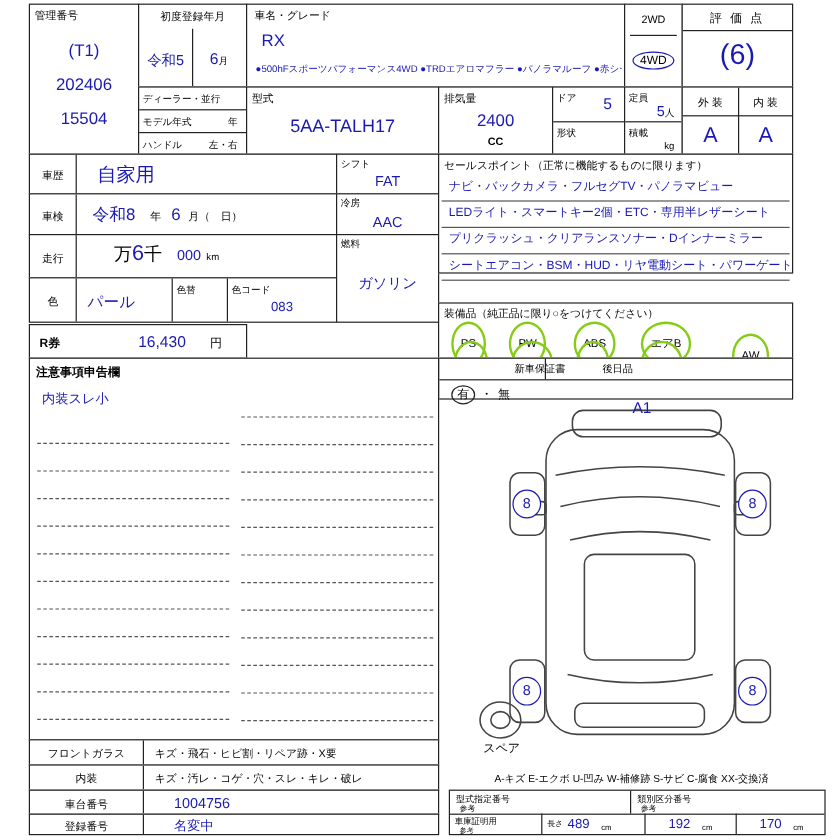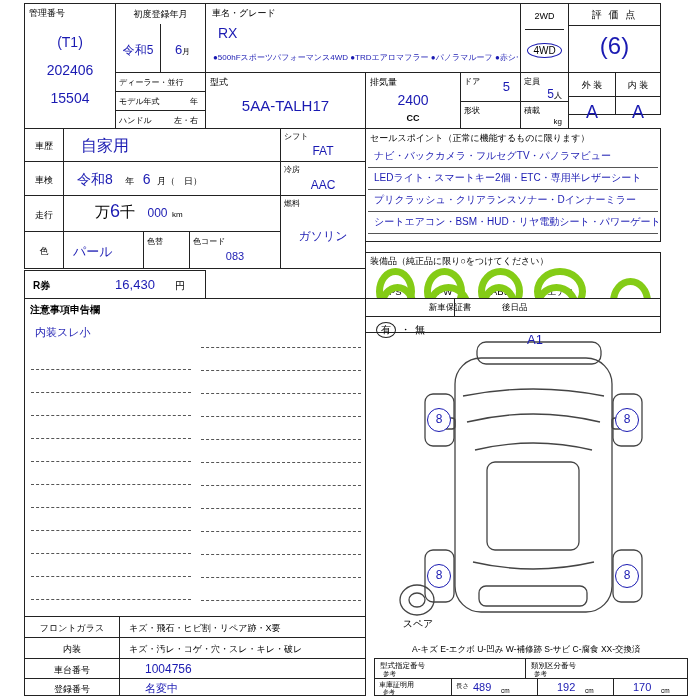--- a/index.html
+++ b/index.html
@@ -9,21 +9,21 @@
   .box{position:absolute;border:1px solid #222;box-sizing:border-box;background:#fff;}
   .abs{position:absolute;}
   .lbl{color:#000;}
   .val{color:var(--blue);}
   .ctr{text-align:center;left:0;right:0;}.s8{font-size:8px;}.s85{font-size:8.5px;margin-left:40px;}.s9{font-size:9px;}.s10{font-size:10px;}
   .s11{font-size:11px;}.s12{font-size:12px;}.s13{font-size:13px;}.s14{font-size:14px;}
   .s15{font-size:15px;}.s16{font-size:16px;}.s18{font-size:18px;}.s24{font-size:24px;}
   .hline{position:absolute;height:1px;background:#222;}
   .vline{position:absolute;width:1px;background:#222;}
   .sline{height:21px;line-height:20px;border-bottom:1px solid #555;padding-left:6px;color:var(--blue);font-size:10px;white-space:nowrap;overflow:hidden;}
-  .eq{position:absolute;display:inline-block;border:7px solid #84cc16;border-radius:50%;padding:10px 6px;font-size:9.5px;line-height:13px;color:#000;}
+  .eq{position:absolute;display:inline-block;border:2px solid #84cc16;border-radius:50%;padding:10px 6px;font-size:9.5px;line-height:13px;color:#000;}
   .oval-blue{display:inline-block;border:1.6px solid var(--blue);border-radius:50%;padding:1px 5px;font-size:10px;color:#000;}
   .oval-dark{display:inline-block;border:1.3px solid #222;border-radius:50%;padding:0 4px;font-size:10px;color:#000;}
   .wmark{position:absolute;width:24px;height:24px;border:1.6px solid var(--blue);border-radius:50%;color:var(--blue);font-size:12px;line-height:21px;text-align:center;box-sizing:border-box;background:#fff;}
   .dline{height:22px;border-bottom:1px dashed #555;}
   .nowrap{white-space:nowrap;}
   svg{display:block;}
 </style>
 </head>
 <body>
 
@@ -96,21 +96,21 @@
   <div class="box" style="left:520px;top:72px;width:49px;height:57px;">
     <div class="abs lbl s8" style="left:3px;top:3px;">定員</div>
     <div class="abs" style="right:6px;top:11px;">
       <span class="val s12">5</span><span class="lbl s8">人</span>
     </div>
     <div class="hline" style="left:0;right:0;top:28px;"></div>
     <div class="abs lbl s8" style="left:3px;top:32px;">積載</div>
     <div class="abs lbl s8" style="right:6px;top:44px;">kg</div>
   </div>
 
-  <div class="box" style="left:568px;top:72px;width:93px;height:43px;">
+  <div class="box" style="left:568px;top:72px;width:93px;height:57px;">
     <div class="vline" style="left:46px;top:0;bottom:0;"></div>
     <div class="hline" style="left:0;right:0;top:23px;"></div>
     <div class="abs lbl s9" style="left:0;width:46px;top:6px;text-align:center;">外 装</div>
     <div class="abs lbl s9" style="left:46px;width:46px;top:6px;text-align:center;">内 装</div>
     <div class="abs val s18" style="left:0;width:46px;top:29px;text-align:center;">A</div>
     <div class="abs val s18" style="left:46px;width:46px;top:29px;text-align:center;">A</div>
   </div>
 
   <div class="box" style="left:24px;top:128px;width:257px;height:34px;">
     <div class="vline" style="left:38px;top:0;bottom:0;"></div>
@@ -164,21 +164,21 @@
     <div class="abs lbl s8" style="left:3px;top:2px;">燃料</div>
     <div class="abs val s12 ctr" style="top:32px;">ガソリン</div>
   </div>
 
   <div class="box" style="left:24px;top:270px;width:182px;height:29px;">
     <div class="abs lbl s10" style="left:8px;top:8px;font-weight:600;">R券</div>
     <div class="abs val s13" style="left:75px;width:70px;top:6px;text-align:center;">16,430</div>
     <div class="abs lbl s10" style="left:150px;top:8px;">円</div>
   </div>
 
-  <div class="box" style="left:365px;top:128px;width:296px;height:114px;padding-left:12px;">
+  <div class="box" style="left:365px;top:128px;width:296px;height:100px;padding-left:12px;">
     <div class="abs lbl s9" style="left:4px;top:3px;">セールスポイント（正常に機能するものに限ります）</div>
     <div class="abs" style="left:2px;right:2px;top:17px;">
       <div class="sline">ナビ・バックカメラ・フルセグTV・パノラマビュー</div>
       <div class="sline">LEDライト・スマートキー2個・ETC・専用半レザーシート</div>
       <div class="sline">プリクラッシュ・クリアランスソナー・Dインナーミラー</div>
       <div class="sline">シートエアコン・BSM・HUD・リヤ電動シート・パワーゲート</div>
     </div>
   </div>
 
   <div class="box" style="left:365px;top:252px;width:296px;height:47px;">

